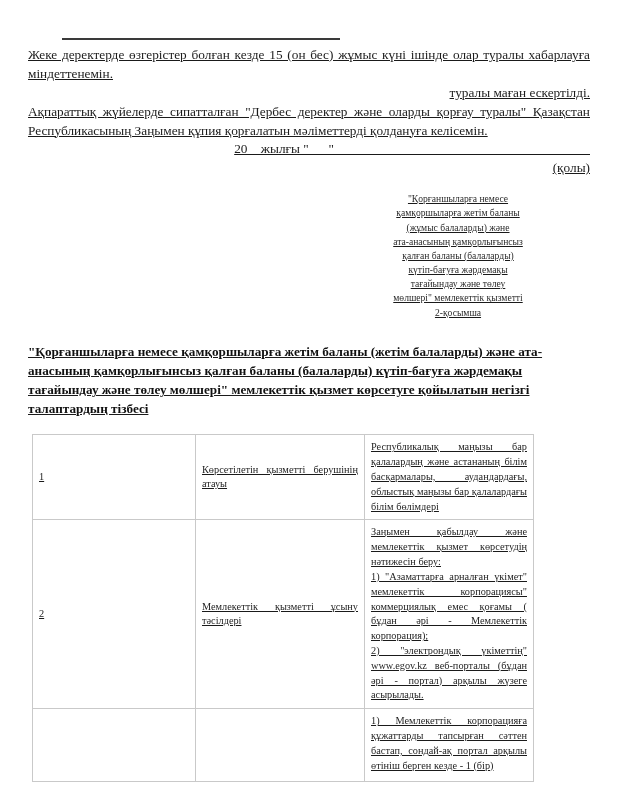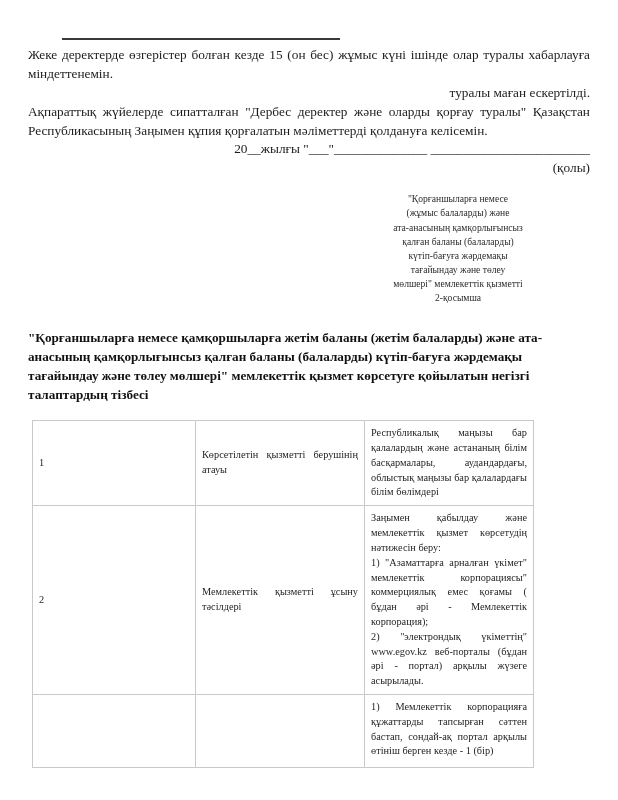--- a/index.html
+++ b/index.html
@@ -15,20 +15,21 @@
     font-family: "Liberation Serif", "DejaVu Serif", serif;
     color: #1a1a1a;
     -webkit-font-smoothing: antialiased;
   }
   .page {
     position: relative;
     width: 618px;
     height: 800px;
     box-sizing: border-box;
     padding: 0 28px;
+    text-decoration: underline;
   }
 
   
   .top-rule-wrap {
     padding-top: 38px;
     padding-left: 34px;
   }
   .top-rule {
     width: 278px;
     height: 0;
@@ -137,20 +138,21 @@
   <div class="body-block">
     <p class="p">Жеке деректерде өзгерістер болған кезде 15 (он бес) жұмыс күні ішінде олар туралы хабарлауға міндеттенемін.</p>
     <p class="p indent-flat left">туралы маған ескертілді.</p>
     <p class="p">Ақпараттық жүйелерде сипатталған "Дербес деректер және оларды қорғау туралы" Қазақстан Республикасының Заңымен құпия қорғалатын мәліметтерді қолдануға келісемін.</p>
     <p class="p left">20__жылғы "___"______________ ________________________</p>
     <p class="p left">(қолы)</p>
   </div>
 
   <div class="annex">
     <div>"Қорғаншыларға немесе</div>
+    <div>қамқоршыларға жетім баланы</div>
     <div>(жұмыс балаларды) және</div>
     <div>ата-анасының қамқорлығынсыз</div>
     <div>қалған баланы (балаларды)</div>
     <div>күтіп-бағуға жәрдемақы</div>
     <div>тағайындау және төлеу</div>
     <div>мөлшері" мемлекеттік қызметті</div>
     <div>2-қосымша</div>
   </div>
 
   <h1 class="doc-heading">"Қорғаншыларға немесе қамқоршыларға жетім баланы (жетім балаларды) және ата-анасының қамқорлығынсыз қалған баланы (балаларды) күтіп-бағуға жәрдемақы тағайындау және төлеу мөлшері" мемлекеттік қызмет көрсетуге қойылатын негізгі талаптардың тізбесі</h1>

